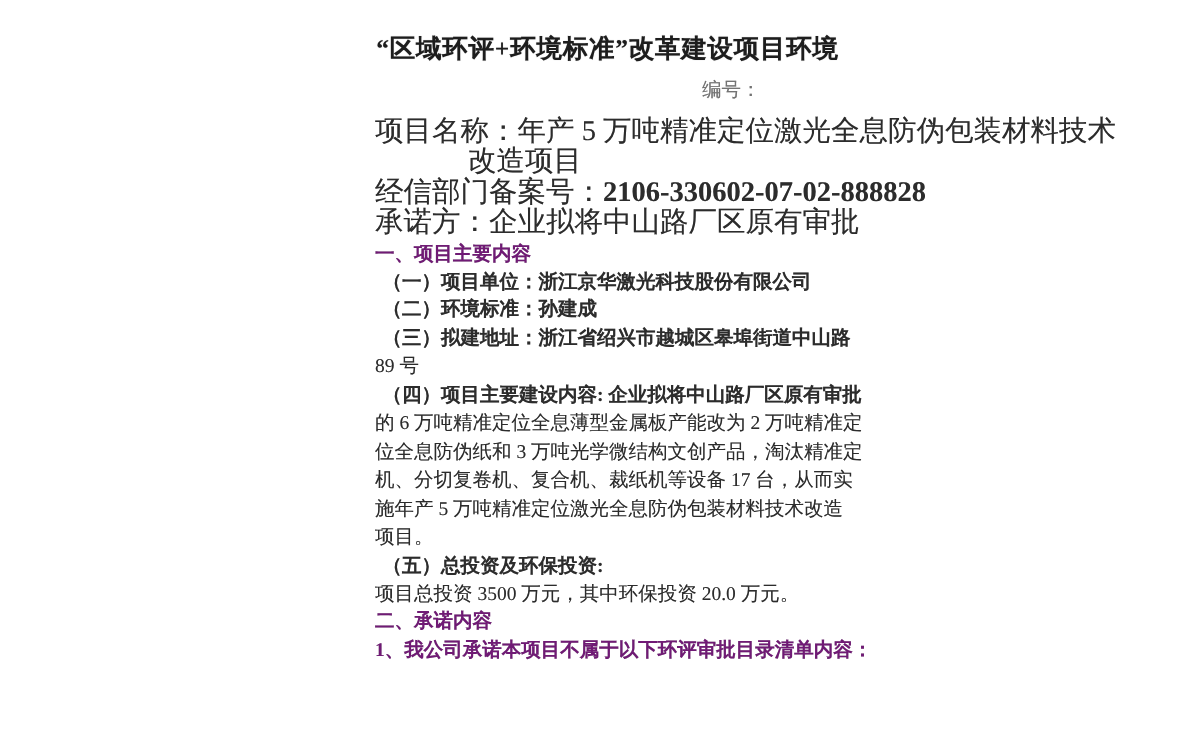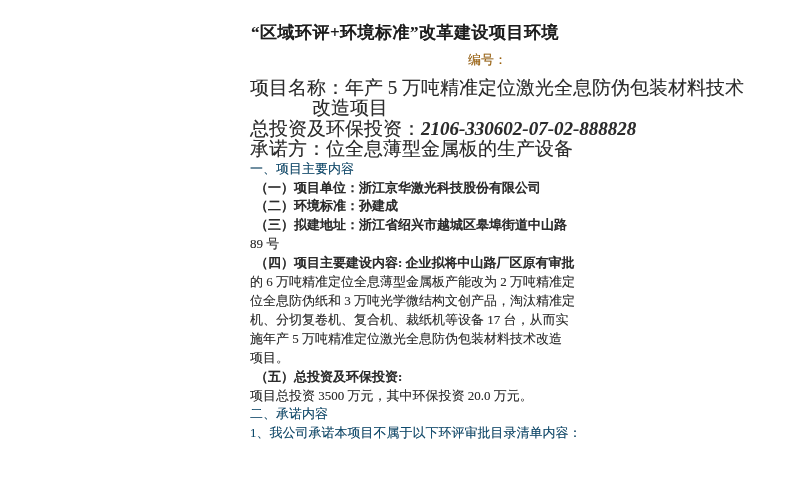--- a/index.html
+++ b/index.html
@@ -30,63 +30,63 @@
     color: #1d1d1d;
     letter-spacing: 0.5px;
     white-space: nowrap;
     text-shadow: 0 0 0.5px rgba(40,40,40,0.45);
   }
   .serial {
     margin-top: 6px;
     padding-left: 218px;
     font-size: 13px;
     line-height: 16px;
-    color: #a16207;
+    color: #737373;
     white-space: nowrap;
     text-shadow: 0 0 0.4px rgba(50,50,50,0.4);
   }
   .meta {
     margin-top: 10px;
     font-size: 19px;
     line-height: 20.4px;
     color: #2c2c2c;
     text-shadow: 0 0 0.4px rgba(50,50,50,0.4);
   }
   .content {
     font-size: 13px;
     line-height: 18.9px;
     color: #2c2c2c;
     text-shadow: 0 0 0.4px rgba(50,50,50,0.4);
   }
   .line { white-space: nowrap; }
   .ind  { padding-left: 5px; font-weight: bold; }
   .hang { padding-left: 62px; }
   .h {
-    font-weight: normal;
-    color: #0c4a6e;
+    font-weight: bold;
+    color: #701a75;
   }
-  .num { font-weight: bold; font-style: italic; }
+  .num { font-weight: bold; }
 </style>
 </head>
 <body>
 
 <div class="page">
   <div class="doc">
 
     <div class="title">
       <div>“区域环评+环境标准”改革建设项目环境</div>
     </div>
 
     <div class="serial">编号：</div>
 
     <div class="meta">
       <div class="line"><span>项目名称：</span><span>年产 5 万吨精准定位激光全息防伪包装材料技术</span></div>
       <div class="line hang">改造项目</div>
-      <div class="line"><span>总投资及环保投资：</span><span class="num">2106-330602-07-02-888828</span></div>
-      <div class="line"><span>承诺方：</span><span>位全息薄型金属板的生产设备</span></div>
+      <div class="line"><span>经信部门备案号：</span><span class="num">2106-330602-07-02-888828</span></div>
+      <div class="line"><span>承诺方：</span><span>企业拟将中山路厂区原有审批</span></div>
     </div>
 
     <div class="content">
       <div class="line h">一、项目主要内容</div>
       <div class="line ind">（一）项目单位：浙江京华激光科技股份有限公司</div>
       <div class="line ind">（二）环境标准：孙建成</div>
       <div class="line ind">（三）拟建地址：浙江省绍兴市越城区皋埠街道中山路</div>
       <div class="line">89 号</div>
       <div class="line ind">（四）项目主要建设内容: 企业拟将中山路厂区原有审批</div>
       <div class="line">的 6 万吨精准定位全息薄型金属板产能改为 2 万吨精准定</div>

